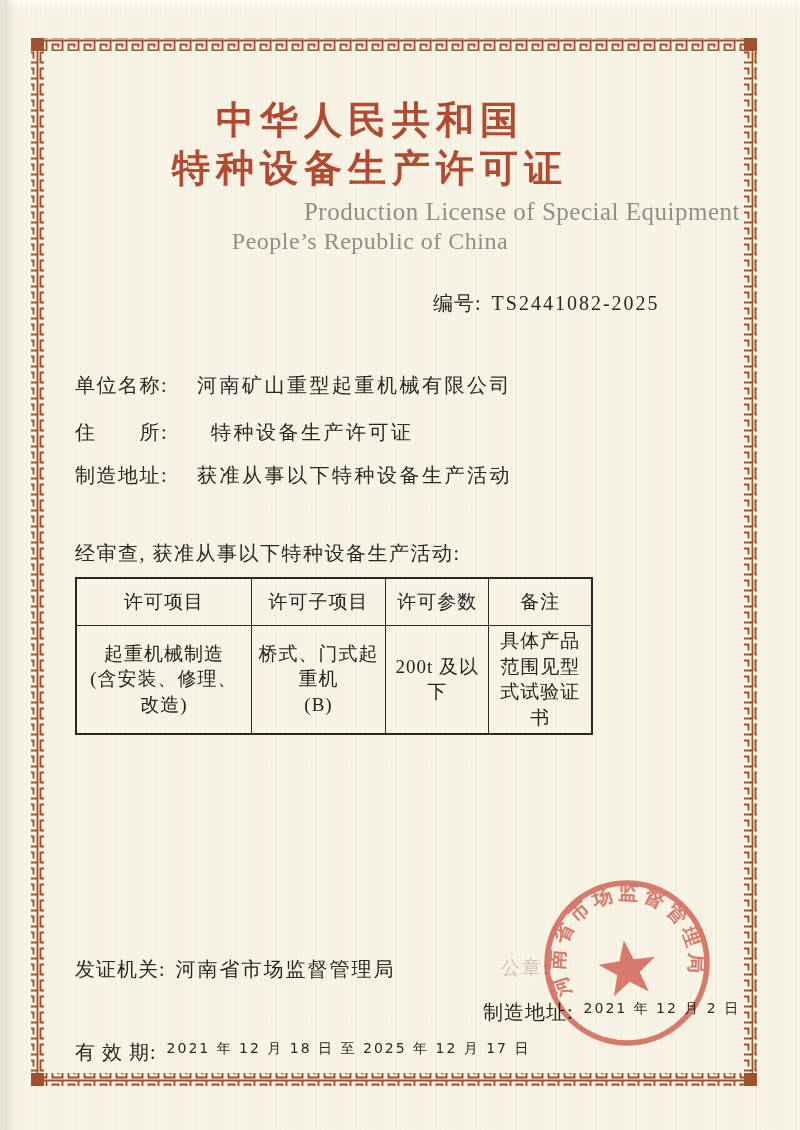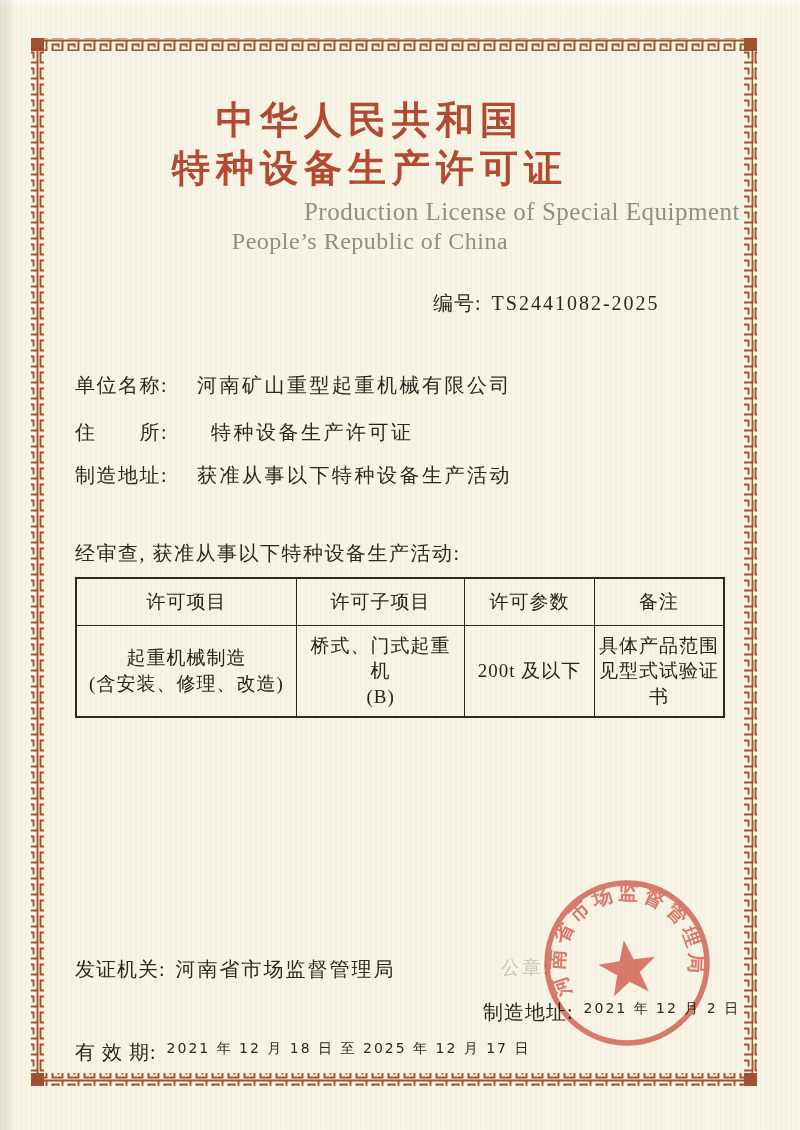--- a/index.html
+++ b/index.html
@@ -29,21 +29,21 @@
   .serial { font-size: 20px; letter-spacing: 1px; }
   .serial .val { margin-left: 10px; letter-spacing: 2px; }
 
   .field-row { left: 75px; display: flex; font-size: 20px; letter-spacing: 1.5px; }
   .field-row .flabel { width: 112px; flex: 0 0 auto; }
   .field-row .fvalue { margin-left: 10px; letter-spacing: 2.5px; }
 
   .intro { left: 75px; font-size: 20px; letter-spacing: 1.5px; }
 
   table.license {
-    position: absolute; left: 75px; top: 577px; width: 650px;
+    position: absolute; left: 75px; top: 577px; width: 518px;
     border-collapse: collapse; table-layout: fixed;
     font-size: 19px; color: #25231f;
   }
   table.license th, table.license td {
     border: 1.5px solid #2a2824; text-align: center; vertical-align: middle;
     padding: 2px 4px; font-weight: normal; letter-spacing: 1px; line-height: 1.35;
   }
   table.license { border: 2.5px solid #2a2824; }
   table.license th { height: 42px; }
   table.license td { height: 86px; }

